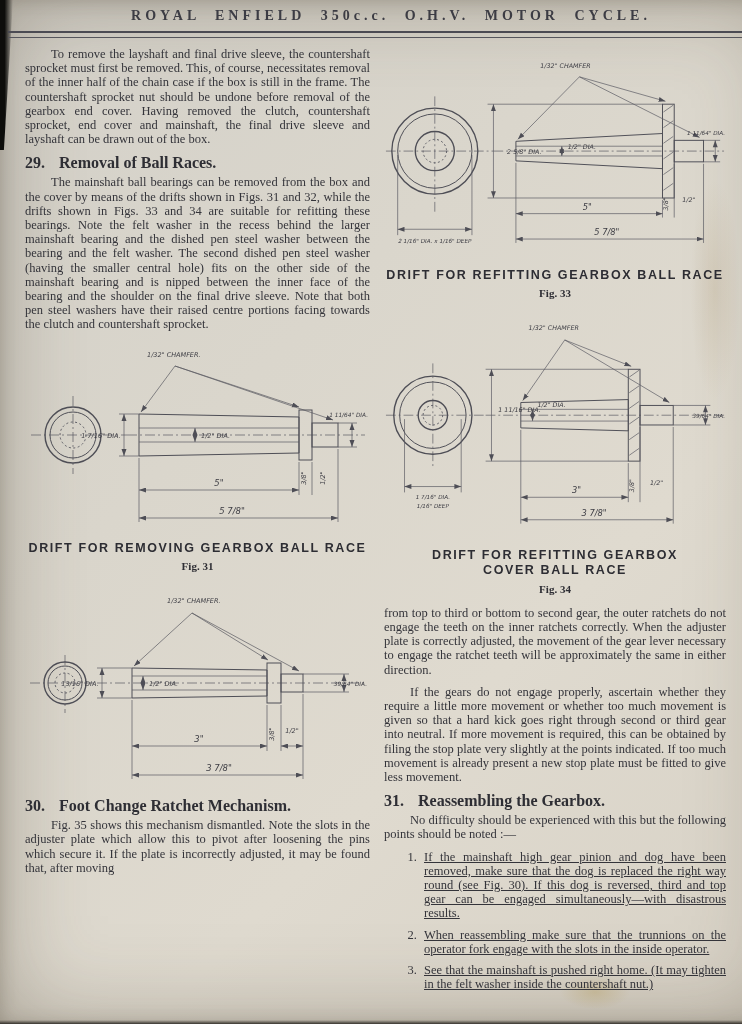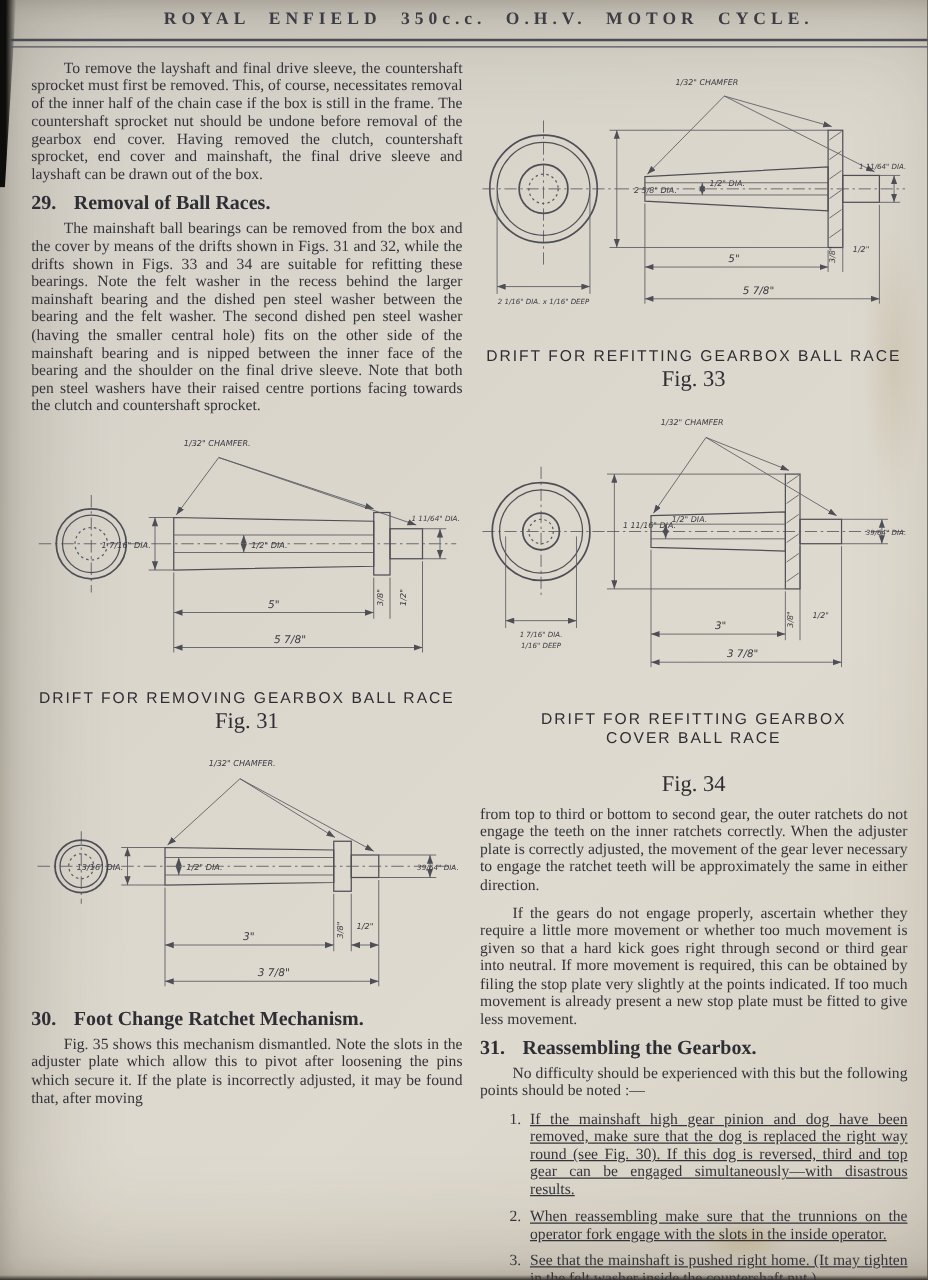--- a/index.html
+++ b/index.html
@@ -34,25 +34,25 @@
   .col-left{left:25px;width:345px;}
   .col-right{left:384px;width:342px;}
   p{margin:0 0 8px;}
   p.ind{text-indent:26px;}
   h3{margin:9px 0 5px;font-size:16px;line-height:15px;color:#2e2e34;}
   h3 .no{margin-right:14px;}
   ol{margin:2px 0 0;padding-left:36px;text-decoration:underline;}
   ol li{margin-bottom:7px;text-align:justify;padding-left:4px;}
 
   .figure{margin:4px 0 10px;text-align:center;}
-  .figure .cap{font-family:"Liberation Sans",sans-serif;font-weight:normal;font-size:12.5px;
-    letter-spacing:1.6px;line-height:15px;color:#2d2d33;margin:16px auto 0;}
+  .figure .cap{font-family:"Liberation Sans",sans-serif;font-weight:bold;font-size:12.5px;
+    letter-spacing:1.6px;line-height:15px;color:#2d2d33;margin:6px auto 0;}
   .figure .cap.narrow{max-width:250px;}
-  .figure .figlabel{font-weight:normal;font-size:18px;margin-top:3px;color:#2e2e34;}
-  .figure.f34 .figlabel{margin-top:22px;}
+  .figure .figlabel{font-weight:bold;font-size:11px;margin-top:3px;color:#2e2e34;}
+  .figure.f34 .figlabel{margin-top:4px;}
 
   svg .ln{stroke:#4e4e56;stroke-width:1;fill:none;}
   svg .th{stroke:#4e4e56;stroke-width:1.4;fill:none;}
   svg .thin{stroke:#5a5a62;stroke-width:.7;fill:none;}
   svg .cl{stroke:#5a5a62;stroke-width:.7;fill:none;stroke-dasharray:10 3 2 3;}
   svg .kn{stroke:#5a5a62;stroke-width:1;fill:none;stroke-dasharray:2 2.5;}
   svg text{fill:#3b3b42;font:italic 6.5px "DejaVu Sans",sans-serif;}
   svg text.big{font:italic 8.5px "DejaVu Sans",sans-serif;}
   svg text.sm{font:italic 5.8px "DejaVu Sans",sans-serif;}
 </style>

